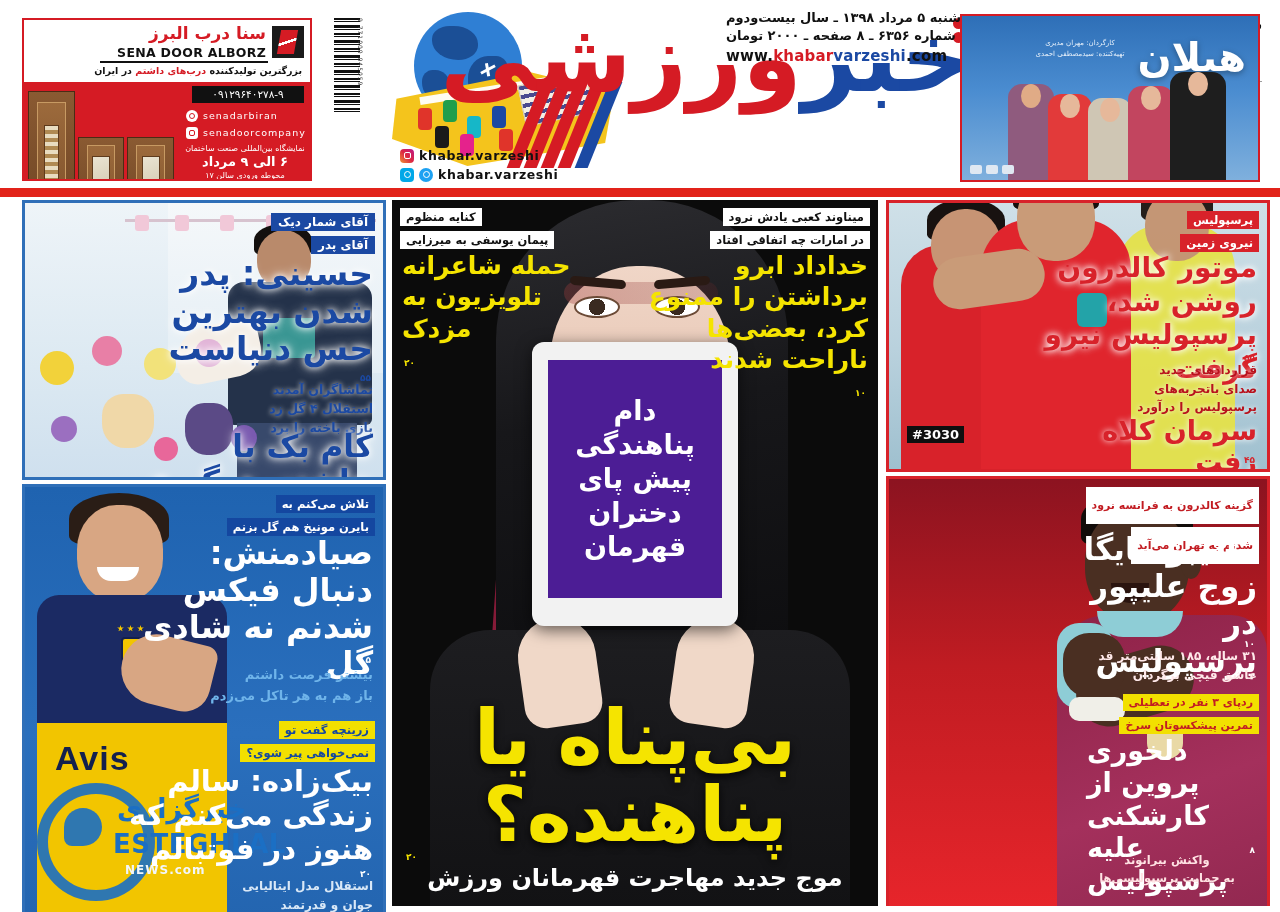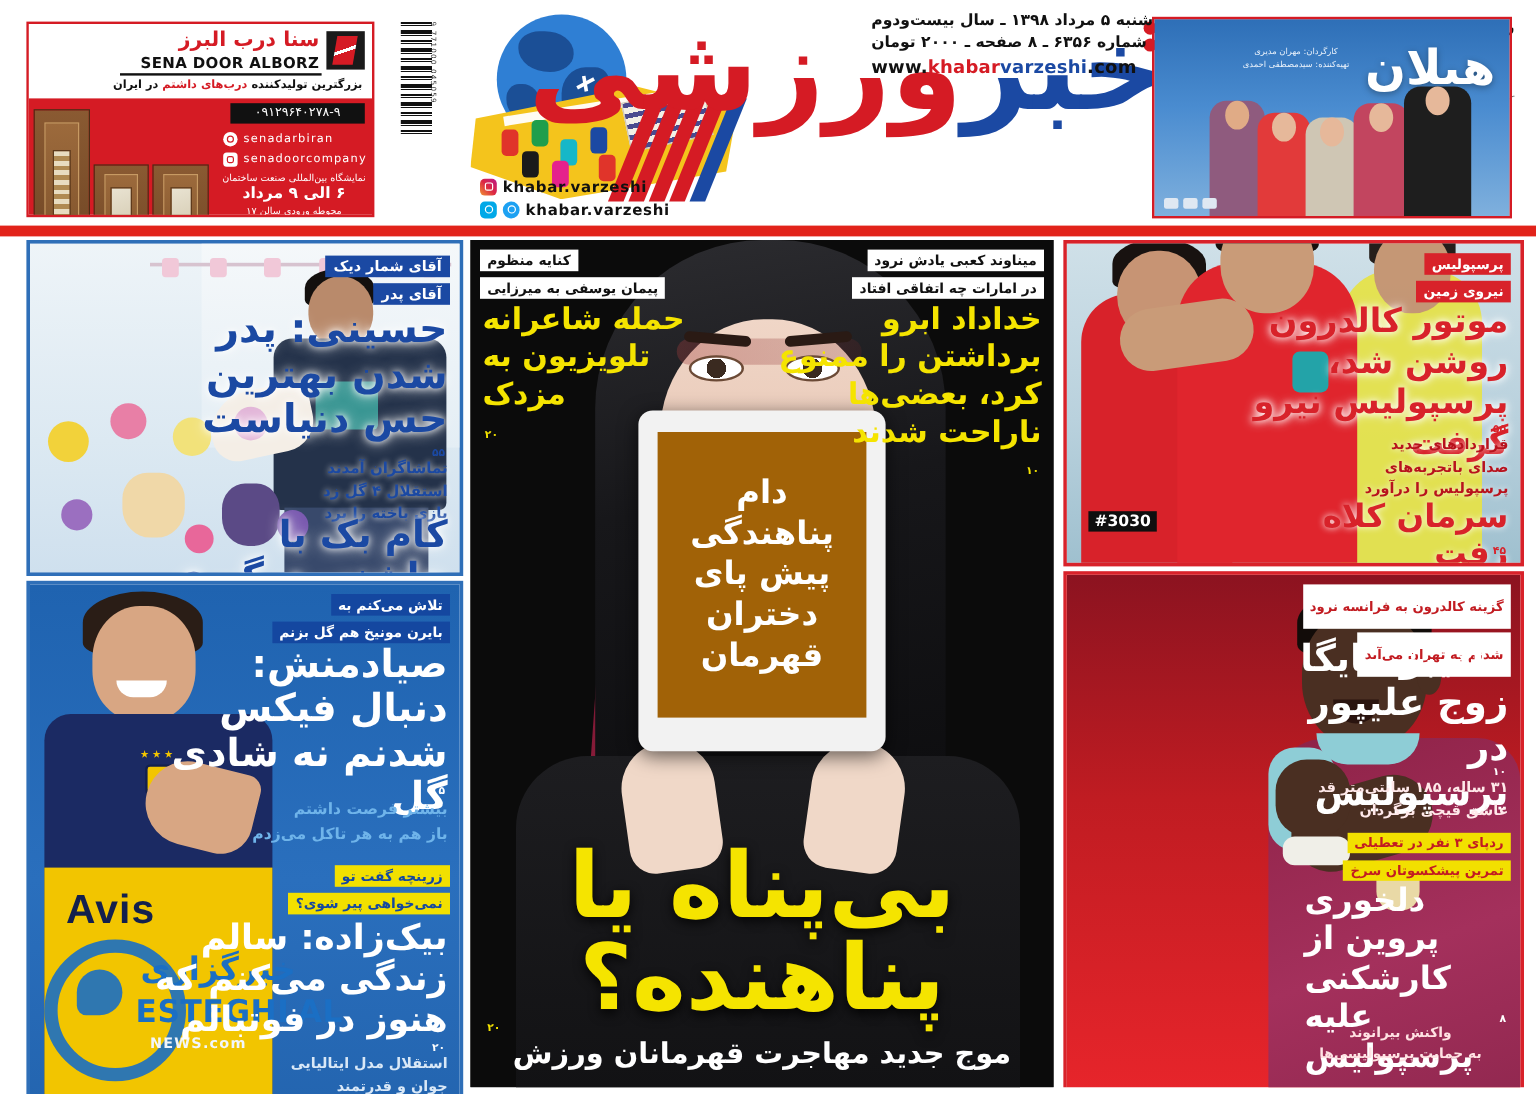--- a/index.html
+++ b/index.html
@@ -327,21 +327,21 @@
     background:linear-gradient(180deg,#1d1d20,#121214);border-radius:60px 60px 0 0;}
   .cc-hand{position:absolute;width:78px;height:108px;background:#f0d8c8;border-radius:40px 40px 22px 22px;}
   .cc-hand.l{left:128px;top:418px;transform:rotate(-8deg);}
   .cc-hand.r{left:282px;top:418px;transform:rotate(8deg);}
 
   .tablet{
     position:absolute;left:140px;top:142px;width:206px;height:284px;background:#f2f2f2;
     border-radius:12px;box-shadow:0 4px 16px rgba(0,0,0,.6);
   }
   .tablet-screen{
-    position:absolute;left:16px;top:18px;right:16px;bottom:28px;background:#a16207;
+    position:absolute;left:16px;top:18px;right:16px;bottom:28px;background:#4c1d95;
     display:flex;align-items:center;justify-content:flex-start;
   }
   .tablet-text{
     color:#fff;font-size:27px;font-weight:bold;line-height:1.26;text-align:center;
     padding:0 6px;
   }
 
   .cc-tag-l{position:absolute;left:8px;top:6px;text-align:left;}
   .cc-tag-r{position:absolute;right:8px;top:6px;text-align:right;}
   .cc-tag{background:#fff;color:#111;font-size:11.5px;font-weight:bold;padding:2px 6px;display:inline-block;margin-bottom:3px;white-space:nowrap;}

